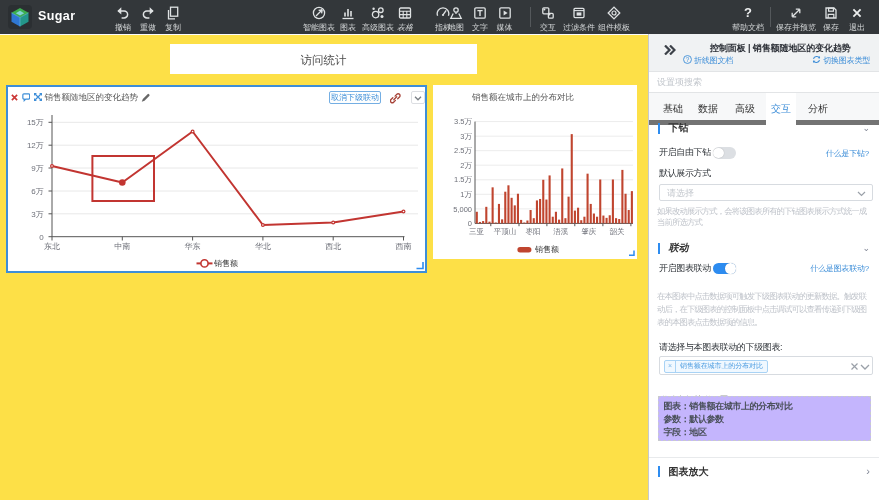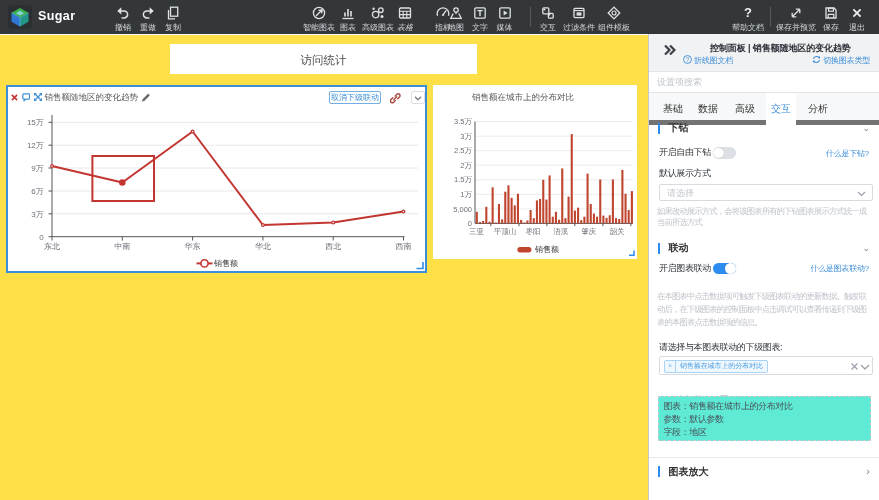--- a/index.html
+++ b/index.html
@@ -417,21 +417,21 @@
 
     <div class="row-label" style="top:133.5px;">默认展示方式</div>
     <div class="selbox" style="top:150px;">请选择
       <svg style="position:absolute;right:6px;top:5.5px;width:9px;height:6px;" viewBox="0 0 9 6">
           <path d="M1 1 L4.5 4.5 L8 1" fill="none" stroke="#9aa0a8" stroke-width="1.2"></path>
         </svg>
     </div>
     <div class="gray" style="position:absolute;left:8px;top:172px;width:215px;line-height:11px;">如果改动展示方式，会将该图表所有的下钻图表展示方式统一成当前所选方式</div>
 
     <div class="sbar" style="top:208.5px;"></div>
-    <div class="sect" style="top:208px;">联动</div>
+    <div class="sect" style="top:208px;font-style:italic;">联动</div>
     <div class="chev" style="right:9px;top:209px;">⌄</div>
 
     <div class="row-label" style="top:228.5px;">开启图表联动</div>
     <div class="toggle" style="left:63.5px;top:228.5px;background:#2d8cf0;">
         <div class="knob" style="right:0.5px;"></div>
       </div>
     <div class="blink" style="position:absolute;right:10px;top:229px;">什么是图表联动?</div>
 
     <div class="gray" style="position:absolute;left:8px;top:255.5px;width:215px;line-height:13.2px;">在本图表中点击数据项可触发下级图表联动的更新数据。触发联动后，在下级图表的控制面板中点击调试可以查看传递到下级图表的本图表点击数据项的信息。</div>
 
@@ -441,21 +441,21 @@
         <span style="display:inline-block;padding:0 3px;border-right:1px solid #a9d3f5;color:#7db8e8;">×</span><span style="padding:0 4px;">销售额在城市上的分布对比</span>
       </div>
       <svg style="position:absolute;right:13.5px;top:5px;width:9px;height:9px;" viewBox="0 0 9 9">
           <path d="M1.5 1.5 L7.5 7.5 M7.5 1.5 L1.5 7.5" stroke="#9aa0a8" stroke-width="1.2"></path>
         </svg>
       <svg style="position:absolute;right:2.5px;top:7px;width:10px;height:6px;" viewBox="0 0 10 6">
           <path d="M1 1 L5 5 L9 1" fill="none" stroke="#9aa0a8" stroke-width="1.3"></path>
         </svg>
     </div>
     <div class="row-label" style="top:361px;">联动参数关联配置:</div>
-    <div style="position:absolute;left:9px;top:361.5px;width:213px;height:45px;background:#5eead4;border:1px dashed #c8cace;font-size:9px;color:#4a505a;line-height:13.1px;padding:3.5px 0 0 4.5px;letter-spacing:-0.4px;">
+    <div style="position:absolute;left:9px;top:361.5px;width:213px;height:45px;background:#c4b5fd;border:1px dashed #c8cace;font-size:9px;color:#4a505a;line-height:13.1px;padding:3.5px 0 0 4.5px;letter-spacing:-0.4px;font-weight:bold;">
       图表：销售额在城市上的分布对比<br>参数：默认参数<br>字段：地区
     </div>
 
     <div style="position:absolute;left:0px;top:423px;width:230px;height:1px;background:#e8eaec;"></div>
 
     <div class="sbar" style="top:432px;"></div>
     <div class="sect" style="top:431.5px;">图表放大</div>
     <div class="chev" style="right:9px;top:431px;font-size:11px;">›</div>
   </div>
 

